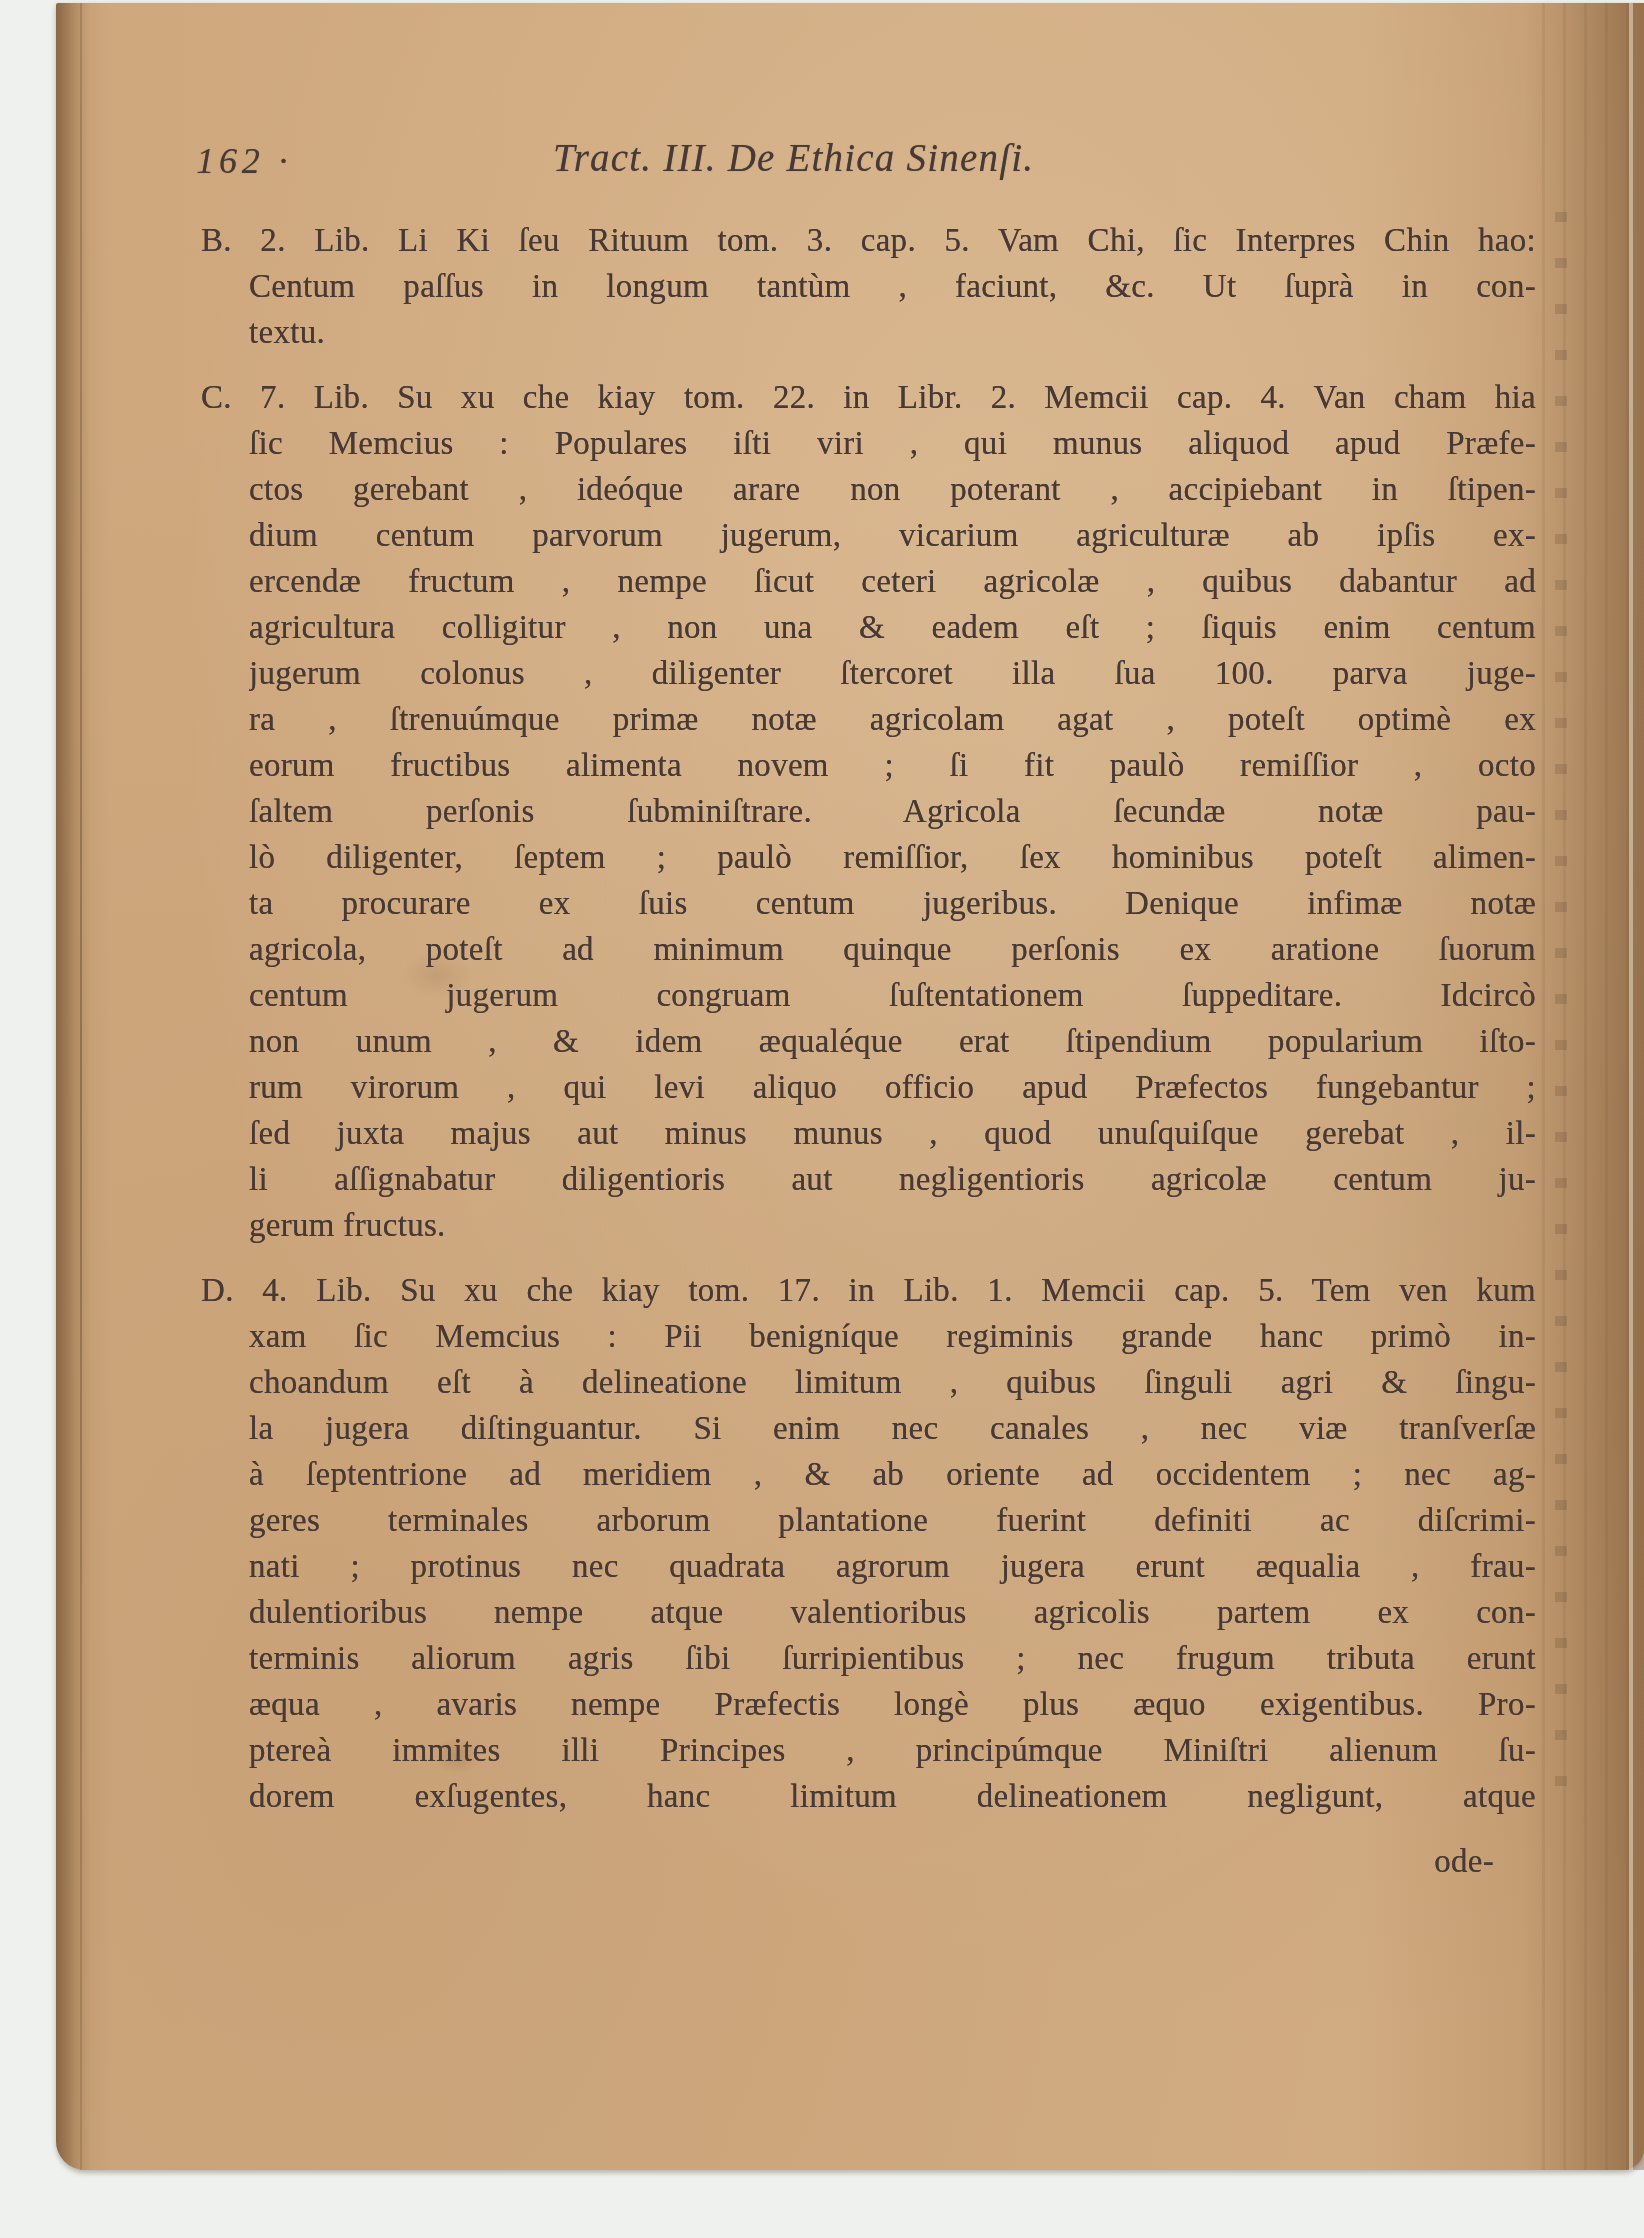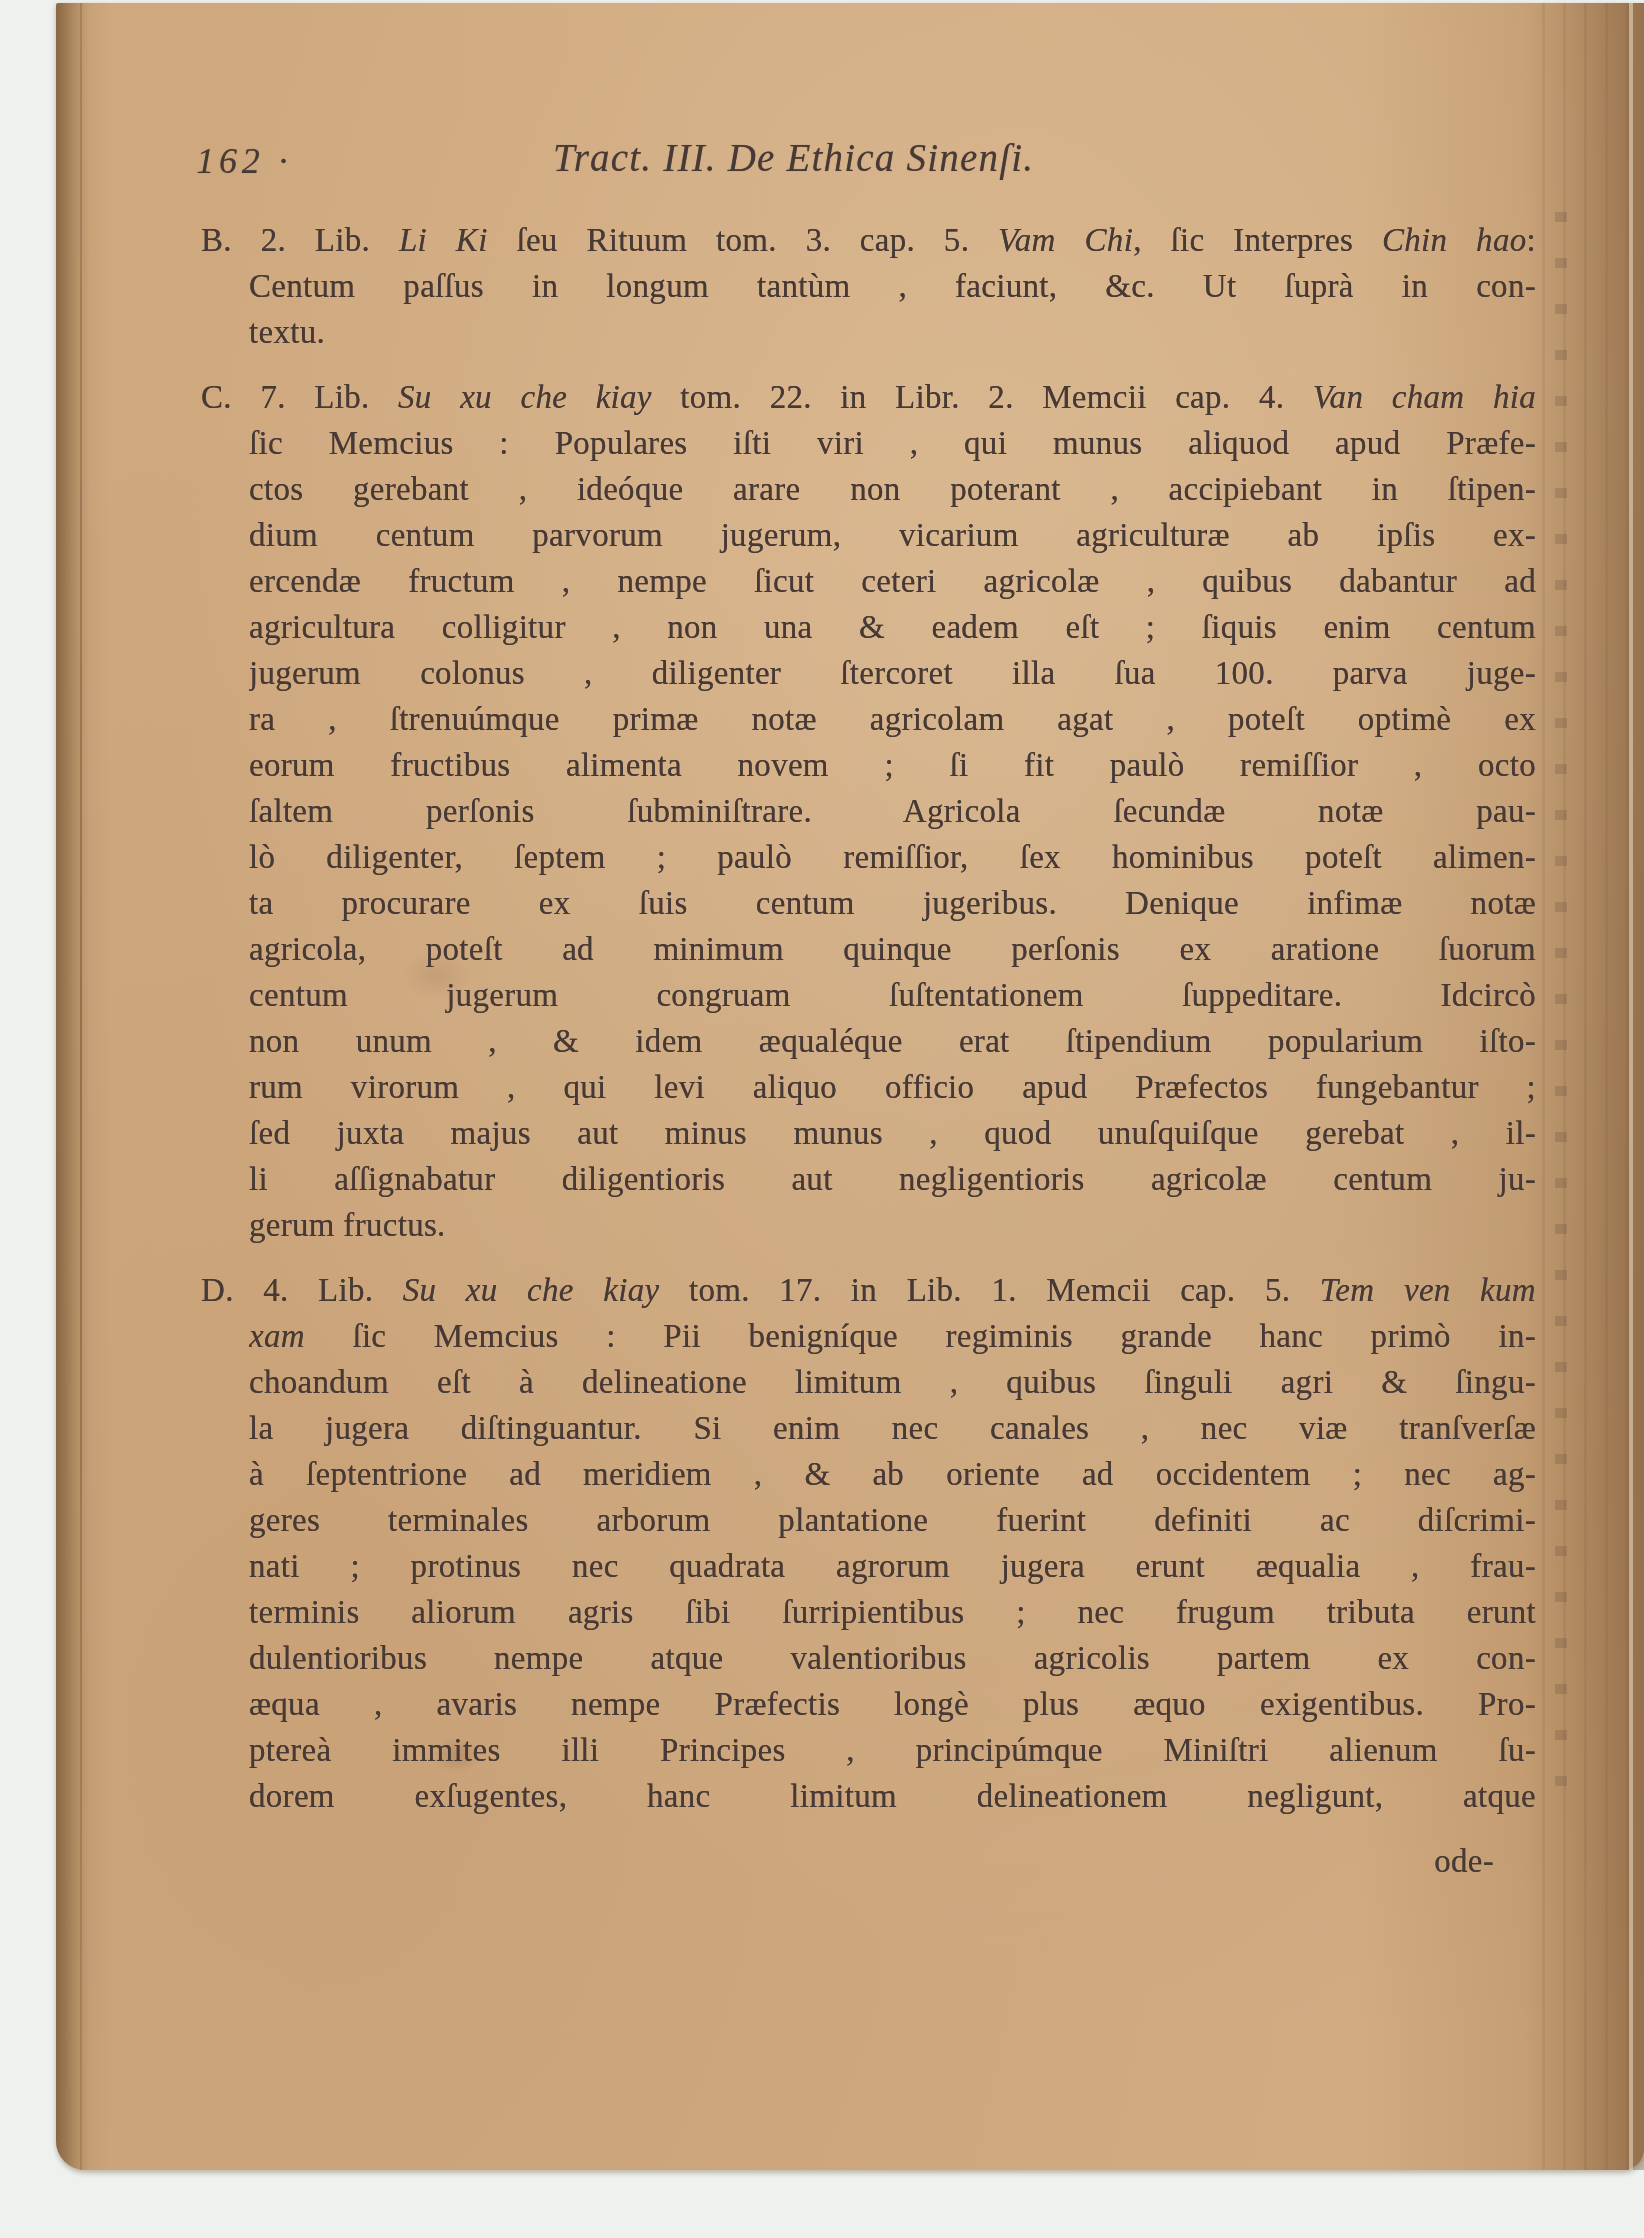--- a/index.html
+++ b/index.html
@@ -67,21 +67,21 @@
   }
   .text-block{
     position:absolute;left:201px;top:217px;width:1335px;
     font-size:33px;line-height:46px;letter-spacing:0.3px;
     text-shadow:0 0 0.6px rgba(62,48,42,0.78);
   }
   .para{margin:0 0 19px 0;}
   .line{text-align:justify;text-align-last:justify;height:46px;overflow:hidden;}
   .line.cont{margin-left:48px;}
   .line.nojust{text-align-last:left;}
-  .it{font-style:italic;margin-top:44px;}
+  .it{margin-top:44px;}
   .catchword-line{text-align:right;padding-right:42px;height:46px;}
 </style>
 </head>
 <body>
 
 <div class="page">
   <div class="gutter"></div>
   <div class="gutter-line"></div>
   <div class="fore-edge"></div>
   <div class="edge-light"></div>
@@ -124,21 +124,21 @@
       <div class="line cont nojust"><span>gerum fructus.</span></div>
     </div>
     <div class="para">
       <div class="line"><span>D. 4. Lib. </span><span class="it">Su xu che kiay </span><span>tom. 17. in Lib. 1. Memcii cap. 5. </span><span class="it">Tem ven kum</span></div>
       <div class="line cont"><span class="it">xam </span><span>ſic Memcius :  Pii benigníque regiminis grande hanc primò in-</span></div>
       <div class="line cont"><span>choandum eſt à delineatione limitum , quibus ſinguli agri &amp; ſingu-</span></div>
       <div class="line cont"><span>la jugera diſtinguantur.    Si enim nec canales , nec viæ tranſverſæ</span></div>
       <div class="line cont"><span>à ſeptentrione ad meridiem , &amp; ab oriente ad occidentem ;  nec ag-</span></div>
       <div class="line cont"><span>geres terminales arborum plantatione fuerint definiti ac diſcrimi-</span></div>
       <div class="line cont"><span>nati ;  protinus nec quadrata agrorum jugera erunt æqualia , frau-</span></div>
+      <div class="line cont"><span>dulentioribus nempe atque valentioribus agricolis partem ex con-</span></div>
       <div class="line cont"><span>terminis aliorum agris ſibi ſurripientibus ; nec frugum tributa erunt</span></div>
-      <div class="line cont"><span>dulentioribus nempe atque valentioribus agricolis partem ex con-</span></div>
       <div class="line cont"><span>æqua , avaris nempe Præfectis longè plus æquo exigentibus.   Pro-</span></div>
       <div class="line cont"><span>ptereà immites illi Principes , principúmque Miniſtri alienum ſu-</span></div>
       <div class="line cont"><span>dorem exſugentes, hanc limitum delineationem negligunt, atque</span></div>
     </div>
     <div class="catchword-line">ode-</div>
   </div>
 
 
 </body></html>

